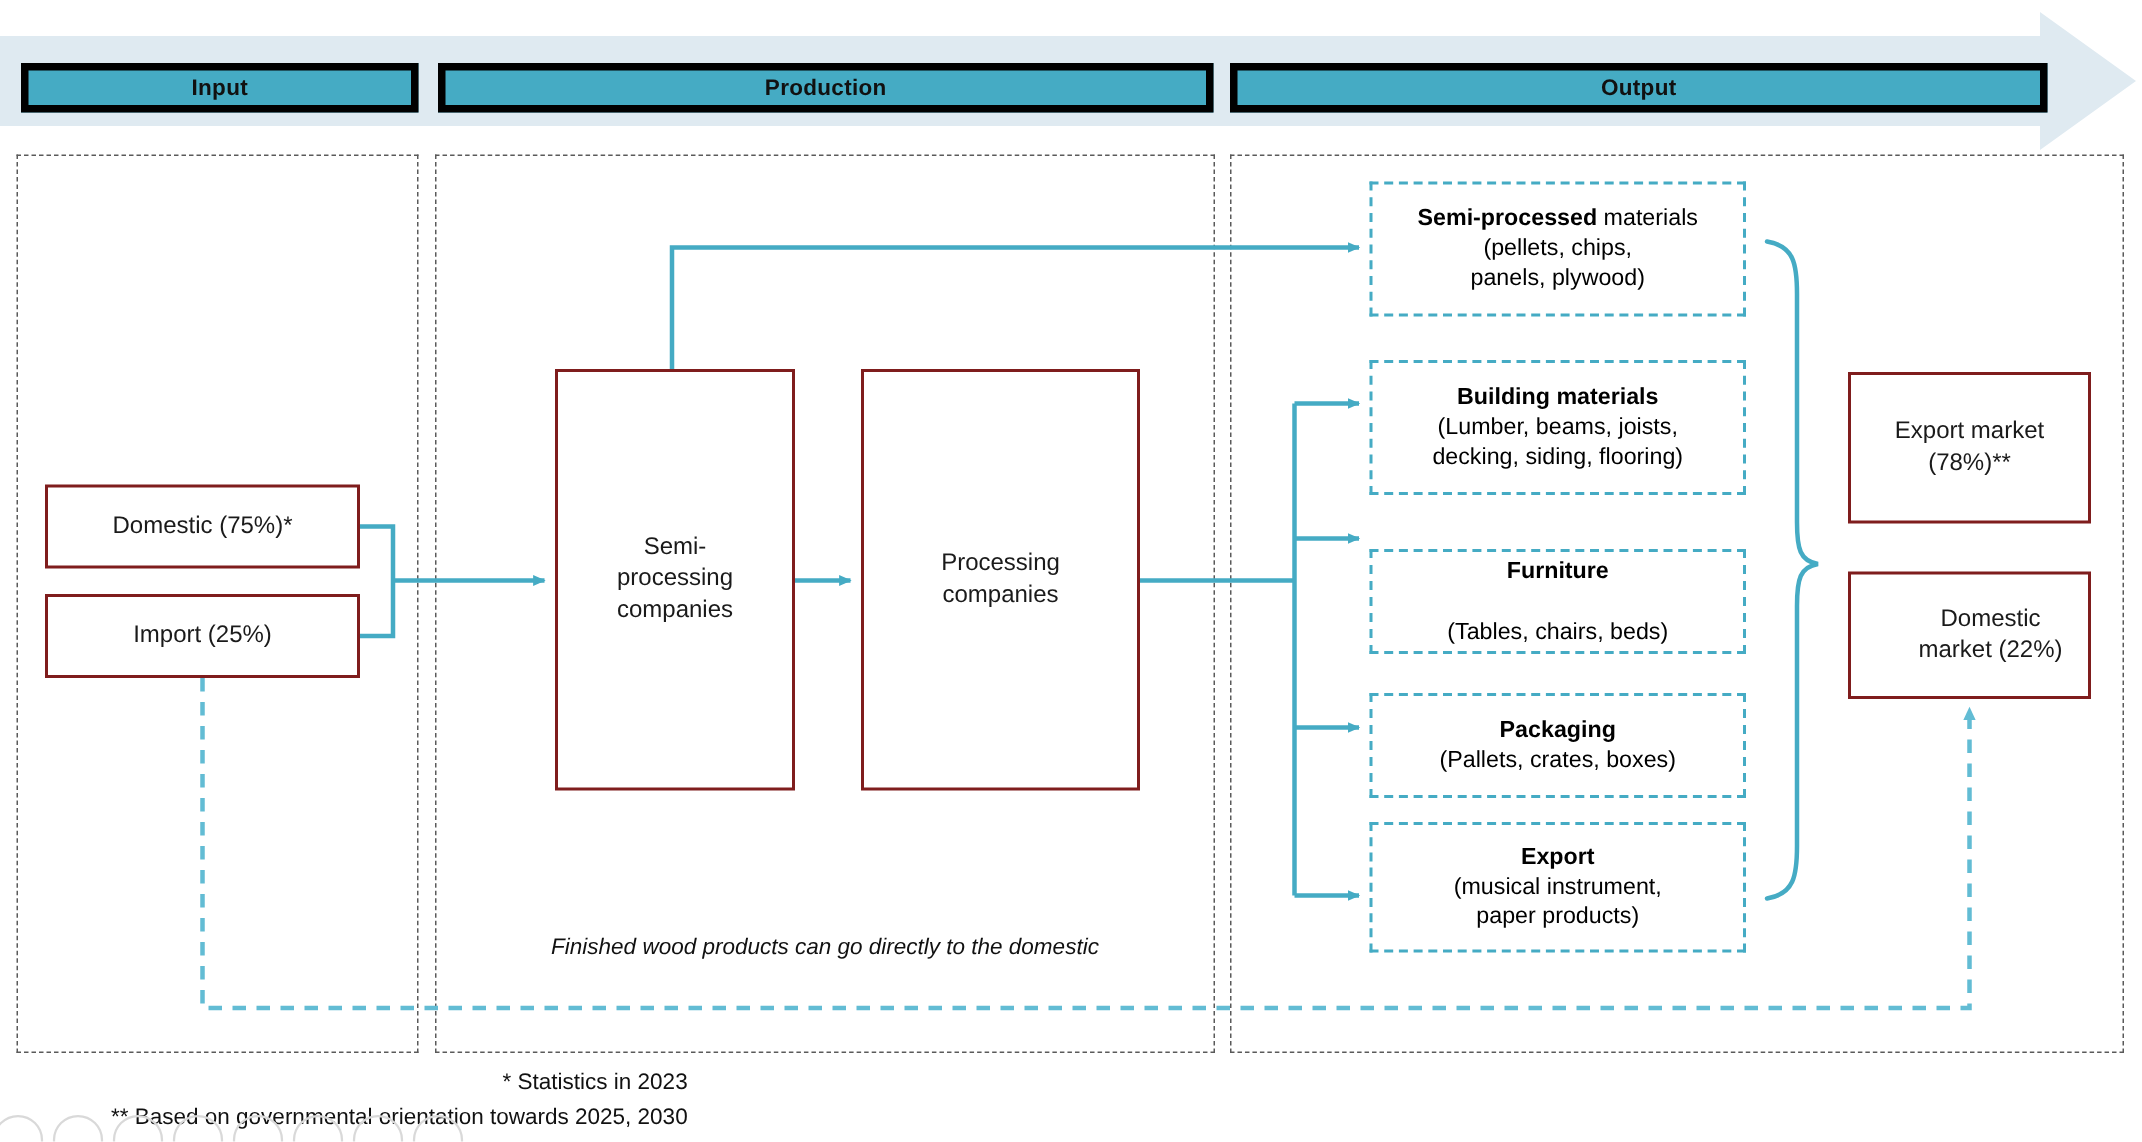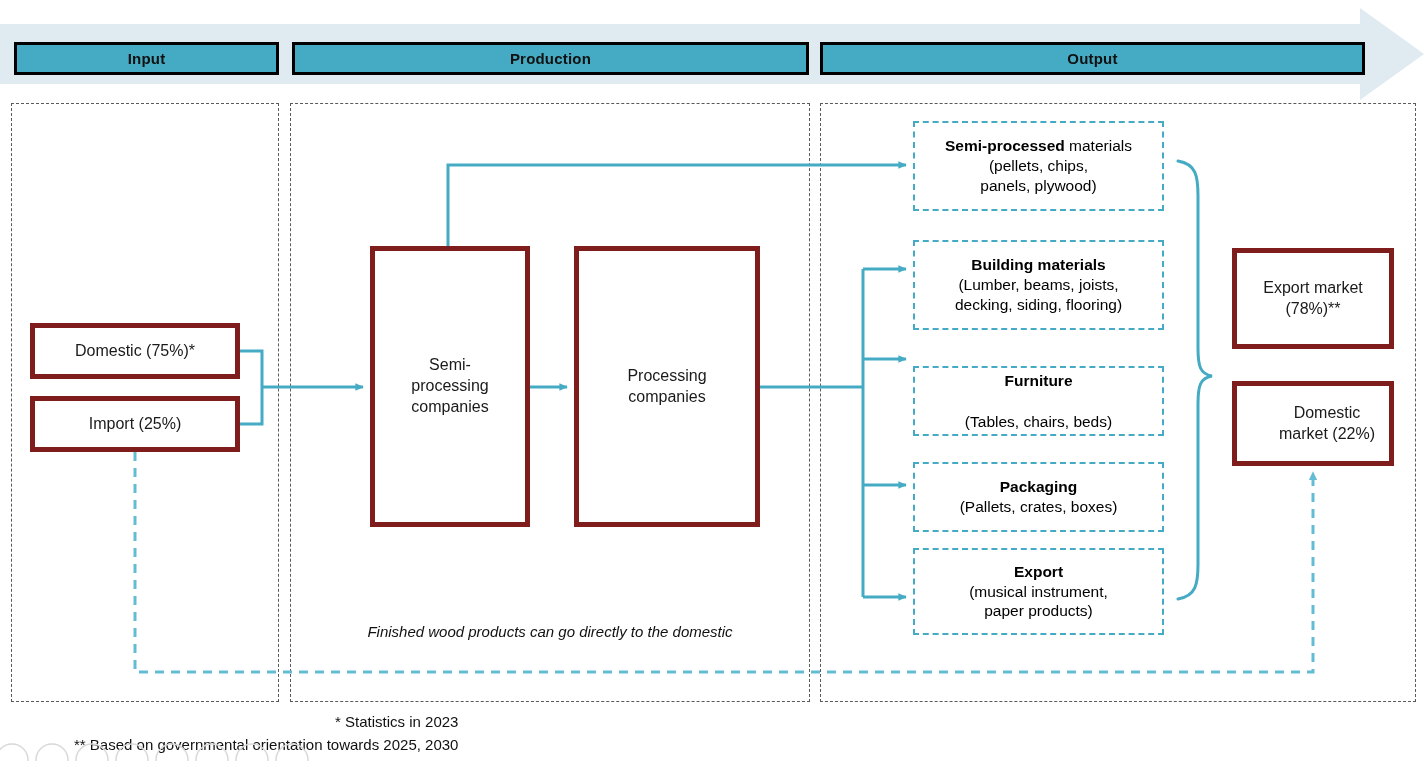--- a/index.html
+++ b/index.html
@@ -5,36 +5,36 @@
   html,body{margin:0;padding:0;background:#ffffff;}
   body{width:1428px;height:761px;position:relative;overflow:hidden;
        font-family:"Liberation Sans","DejaVu Sans",sans-serif;color:#1a1a1a;}
   .abs{position:absolute;}
 
   
   #arrow-band{left:0;top:8px;width:1428px;height:92px;}
   #arrow-band svg{display:block;}
 
   .phase-bar{position:absolute;top:42px;height:33px;background:#45abc4;
-             border:3px solid #000000;display:flex;align-items:center;
+             border:5px solid #000000;display:flex;align-items:center;
              justify-content:center;box-sizing:border-box;}
   .phase-bar span{font-size:15px;font-weight:bold;color:#111;letter-spacing:.2px;}
   #phase-input{left:14px;width:265px;}
   #phase-production{left:292px;width:517px;}
   #phase-output{left:820px;width:545px;}
 
   
   .lane{position:absolute;top:103px;height:599px;border:1px dashed #5a5a5a;
         box-sizing:border-box;}
   #lane-input{left:11px;width:268px;}
   #lane-production{left:290px;width:520px;}
   #lane-output{left:820px;width:596px;}
 
   
-  .sbox{position:absolute;border:5px solid #7f1d1d;background:#fff;
+  .sbox{position:absolute;border:2px solid #7f1d1d;background:#fff;
         box-sizing:border-box;display:flex;align-items:center;
         justify-content:center;text-align:center;font-size:16px;
         line-height:1.3;color:#1a1a1a;padding:4px 8px;}
   #box-domestic-input{left:30px;top:323px;width:210px;height:56px;}
   #box-import-input{left:30px;top:396px;width:210px;height:56px;}
   #box-semi-processing{left:370px;top:246px;width:160px;height:281px;}
   #box-processing{left:574px;top:246px;width:186px;height:281px;}
   #box-export-market{left:1232px;top:248px;width:162px;height:101px;}
   #box-domestic-market{left:1232px;top:381px;width:162px;height:85px;padding-left:36px;}
 

